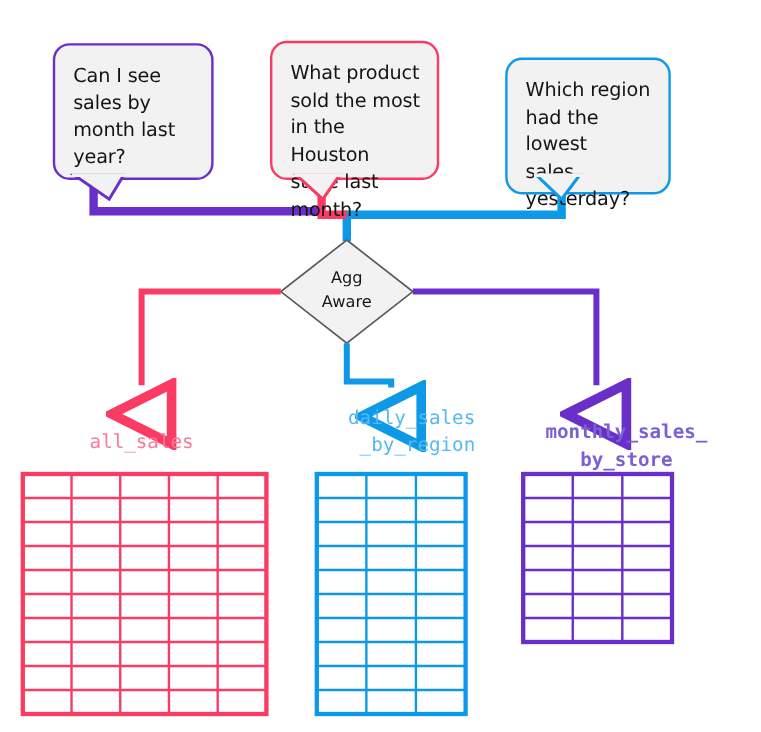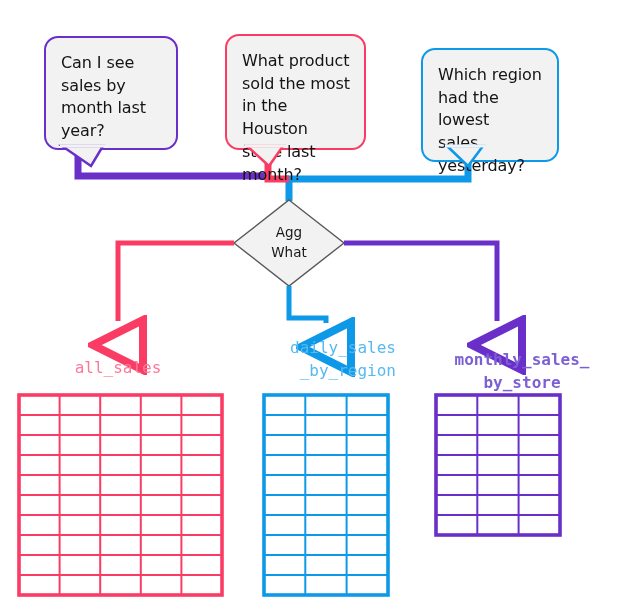--- a/index.html
+++ b/index.html
@@ -186,21 +186,21 @@
 had the lowest
 sales
 yesterday?</span>
 </div>
 <svg style="position:absolute;left:421px;top:144px;width:90px;height:26px;overflow:visible">
   <path d="M26,2 L47,22 L62,2 Z" fill="#F2F2F2" stroke="#0D99E8" stroke-width="2.5" stroke-linejoin="miter"></path>
   <path d="M24,2 L64,2" stroke="#F2F2F2" stroke-width="3"></path>
 </svg>
 
 <div class="diamond-label" style="left:229px; top:222px;">Agg
-What</div>
+Aware</div>
 
 <div class="tbl-label lbl-pink" style="left:48px; top:357px; width:140px;">all_sales</div>
 
 <div class="tbl-label lbl-blue" style="left:256px; top:337px; width:140px;text-align:right;">daily_sales
 _by_region</div>
 
 <div class="tbl-label lbl-purple" style="left:448px; top:349px; width:148px;font-weight:bold;">monthly_sales_
 by_store</div>
 
 </body></html>

